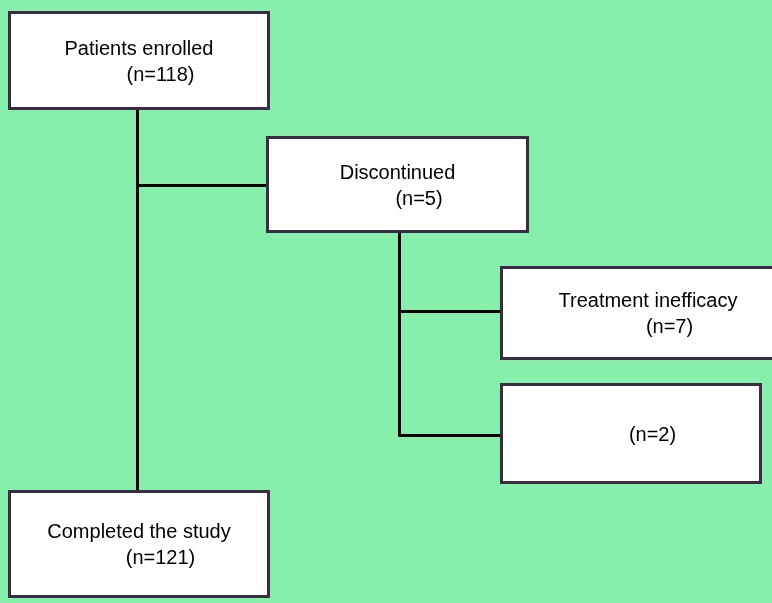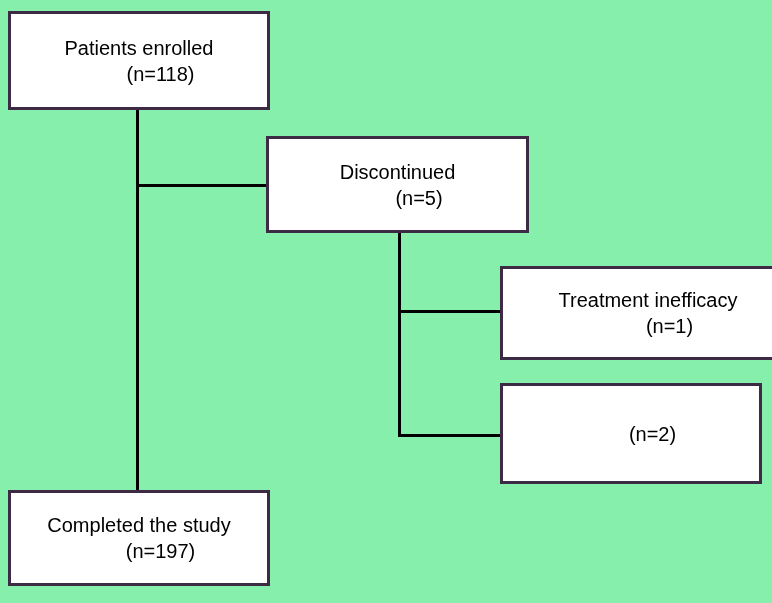--- a/index.html
+++ b/index.html
@@ -34,21 +34,21 @@
     z-index: 3;
   }
   .node .line1 { display: block; white-space: nowrap; }
   .node .line2 { display: block; white-space: nowrap; margin-left: 43px; }
 
   
   #node-enrolled   { left: 8px;   top: 11px;  width: 262px; height: 99px; }
   #node-discontinued { left: 266px; top: 136px; width: 263px; height: 97px; }
   #node-inefficacy { left: 500px; top: 266px; width: 296px; height: 94px; }
   #node-lost       { left: 500px; top: 383px; width: 262px; height: 101px; }
-  #node-completed  { left: 8px;   top: 490px; width: 262px; height: 96px; }
+  #node-completed  { left: 8px;   top: 490px; width: 262px; height: 108px; }
 
   
   .conn {
     position: absolute;
     background: #000000;
     z-index: 1;
   }
   .conn-v { width: 3px; }
   .conn-h { height: 3px; }
 
@@ -79,25 +79,25 @@
     <span class="line2">(n=118)</span>
   </div>
 
   <div class="node" id="node-discontinued">
     <span class="line1">Discontinued</span>
     <span class="line2">(n=5)</span>
   </div>
 
   <div class="node" id="node-inefficacy">
     <span class="line1">Treatment inefficacy</span>
-    <span class="line2">(n=1)</span>
+    <span class="line2">(n=7)</span>
   </div>
 
   <div class="node" id="node-lost">
     <span class="line2">(n=2)</span>
   </div>
 
   <div class="node" id="node-completed">
     <span class="line1">Completed the study</span>
-    <span class="line2">(n=197)</span>
+    <span class="line2">(n=121)</span>
   </div>
 
 </div>
 
 </body></html>

